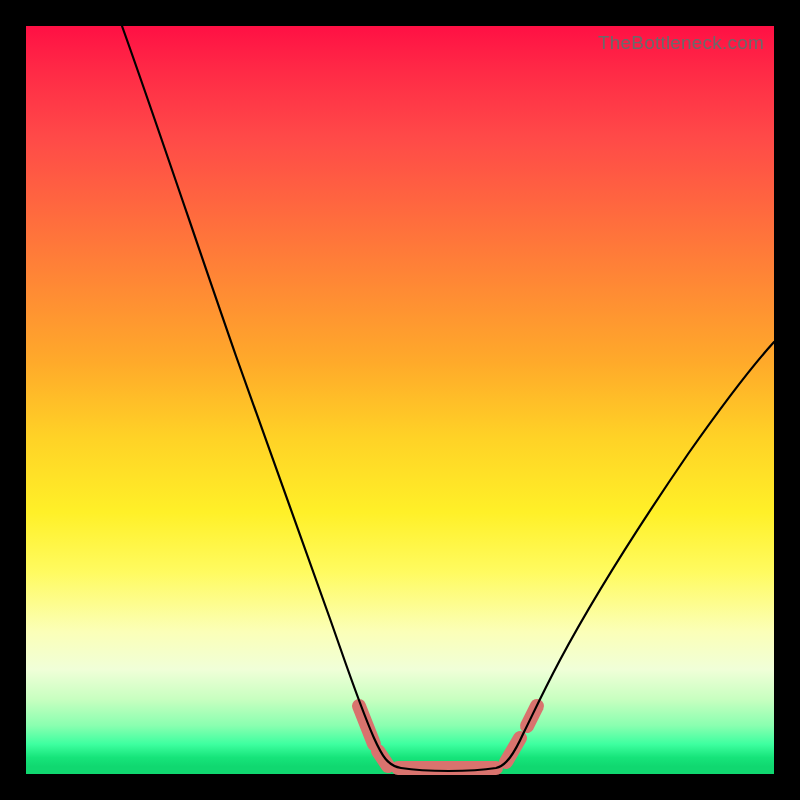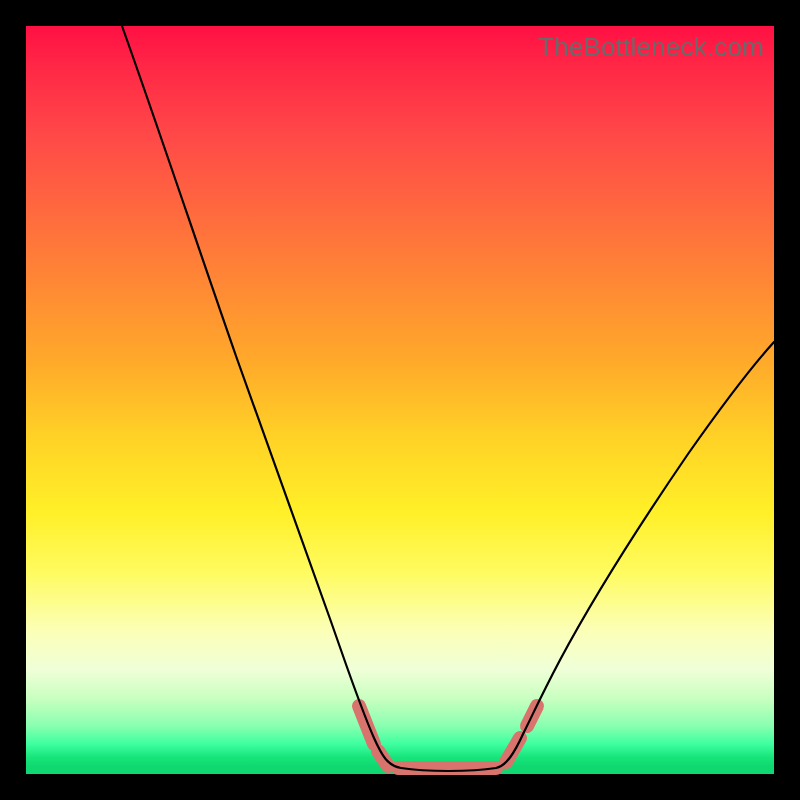--- a/index.html
+++ b/index.html
@@ -45,21 +45,21 @@
       #16e47a 97.8%,
       #10d870 99%,
       #10d870 100%
     );
   }
   .watermark {
     position: absolute;
     top: 6px;
     right: 10px;
     color: #6a6a6a;
-    font-size: 26px;
+    font-size: 19px;
     letter-spacing: 0.2px;
     font-weight: 500;
   }
   svg.curves {
     position: absolute;
     left: 0;
     top: 0;
     width: 748px;
     height: 748px;
     overflow: visible;

